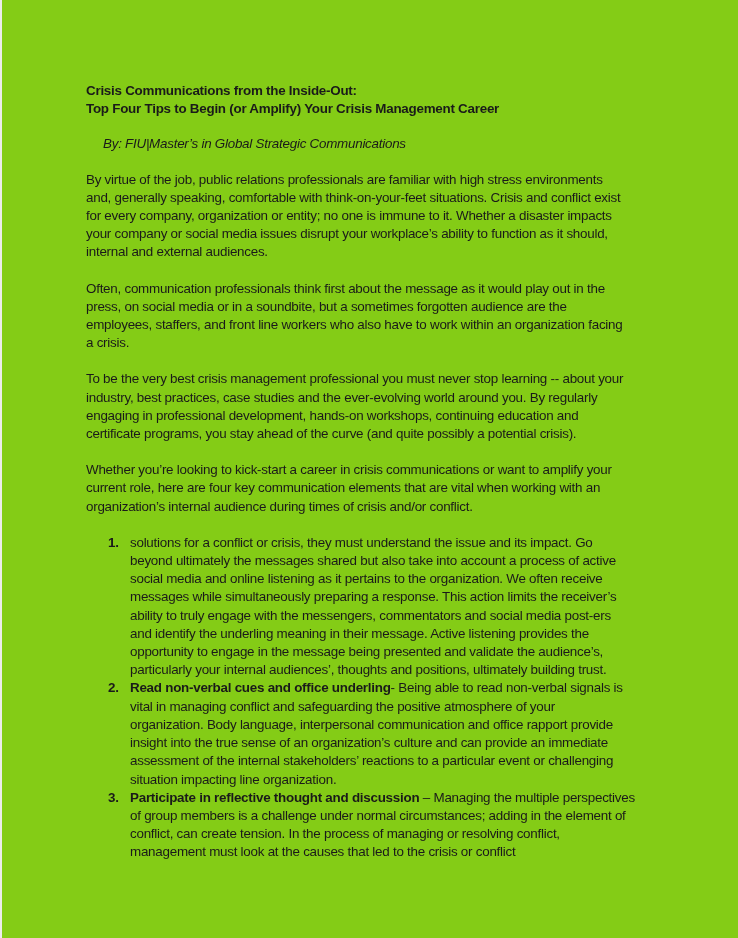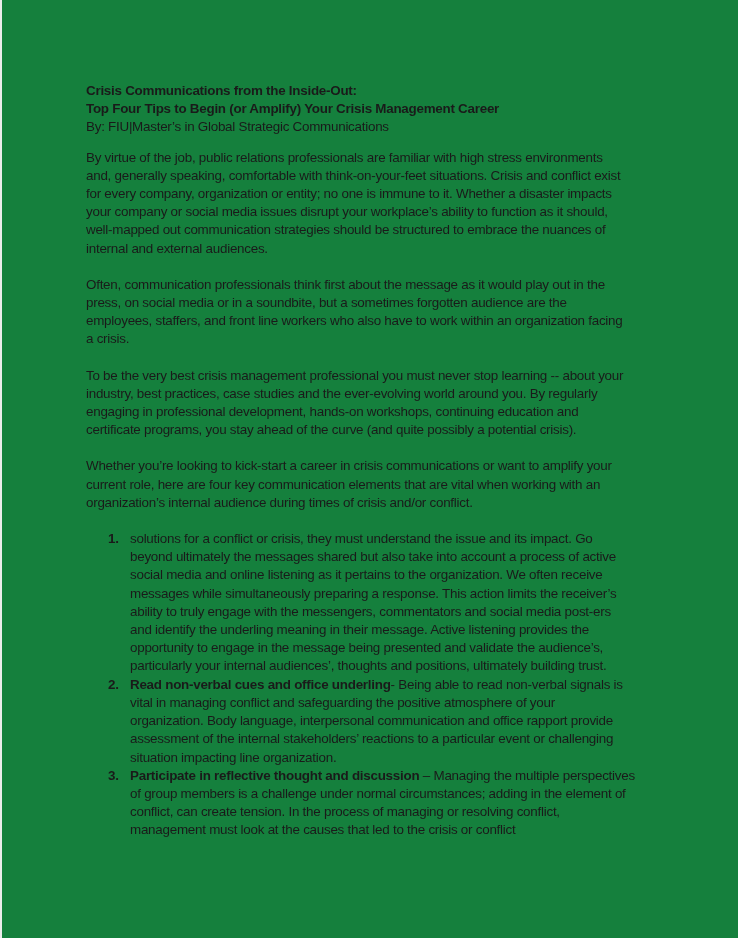--- a/index.html
+++ b/index.html
@@ -13,40 +13,41 @@
       overflow: hidden;
       position: relative;
       font-family: "Liberation Sans", "DejaVu Sans", sans-serif;
       color: #1a1a1a;
     }
     .page {
       position: absolute;
       left: 0; top: 0;
       width: 738px;
       height: 938px;
-      background: #15803d;
+      background: #84cc16;
       border-left: 2px solid #ececec;
       box-sizing: border-box;
     }
     .content {
       position: absolute;
       left: 84px;
       top: 82px;
       width: 580px;
       font-size: 13.4px;
       line-height: 18.2px;
       letter-spacing: -0.25px;
     }
     .title-line {
       font-weight: bold;
       margin: 0;
       white-space: nowrap;
     }
     .byline {
-      margin: 0;
+      font-style: italic;
+      margin: 17px;
       white-space: nowrap;
     }
     .para {
       margin: 18px 0 0 0;
     }
     .para.first {
       margin-top: 12px;
     }
     .line {
       display: block;
@@ -81,21 +82,20 @@
       <p class="title-line">Crisis Communications from the Inside-Out:</p>
       <p class="title-line">Top Four Tips to Begin (or Amplify) Your Crisis Management Career</p>
       <p class="byline">By: FIU|Master’s in Global Strategic Communications</p>
     </div>
 
     <div class="para first">
       <span class="line">By virtue of the job, public relations professionals are familiar with high stress environments</span>
       <span class="line">and, generally speaking, comfortable with think-on-your-feet situations. Crisis and conflict exist</span>
       <span class="line">for every company, organization or entity; no one is immune to it. Whether a disaster impacts</span>
       <span class="line">your company or social media issues disrupt your workplace’s ability to function as it should,</span>
-      <span class="line">well-mapped out communication strategies should be structured to embrace the nuances of</span>
       <span class="line">internal and external audiences.</span>
     </div>
 
     <div class="para">
       <span class="line">Often, communication professionals think first about the message as it would play out in the</span>
       <span class="line">press, on social media or in a soundbite, but a sometimes forgotten audience are the</span>
       <span class="line">employees, staffers, and front line workers who also have to work within an organization facing</span>
       <span class="line">a crisis.</span>
     </div>
 
@@ -124,20 +124,21 @@
         <span class="line">opportunity to engage in the message being presented and validate the audience’s,</span>
         <span class="line">particularly your internal audiences’, thoughts and positions, ultimately building trust.</span>
       </li>
       <li>
         <span class="num">2.</span>
         <span class="line">
           <span class="tip-head">Read non-verbal cues and office underling</span><span>- Being able to read non-verbal signals is</span>
         </span>
         <span class="line">vital in managing conflict and safeguarding the positive atmosphere of your</span>
         <span class="line">organization.  Body language, interpersonal communication and office rapport provide</span>
+        <span class="line">insight into the true sense of an organization’s culture and can provide an immediate</span>
         <span class="line">assessment of the internal stakeholders’ reactions to a particular event or challenging</span>
         <span class="line">situation impacting line organization.</span>
       </li>
       <li>
         <span class="num">3.</span>
         <span class="line">
           <span class="tip-head">Participate in reflective thought and discussion</span><span> – Managing the multiple perspectives</span>
         </span>
         <span class="line">of group members is a challenge under normal circumstances; adding in the element of</span>
         <span class="line">conflict, can create tension.  In the process of managing or resolving conflict,</span>

